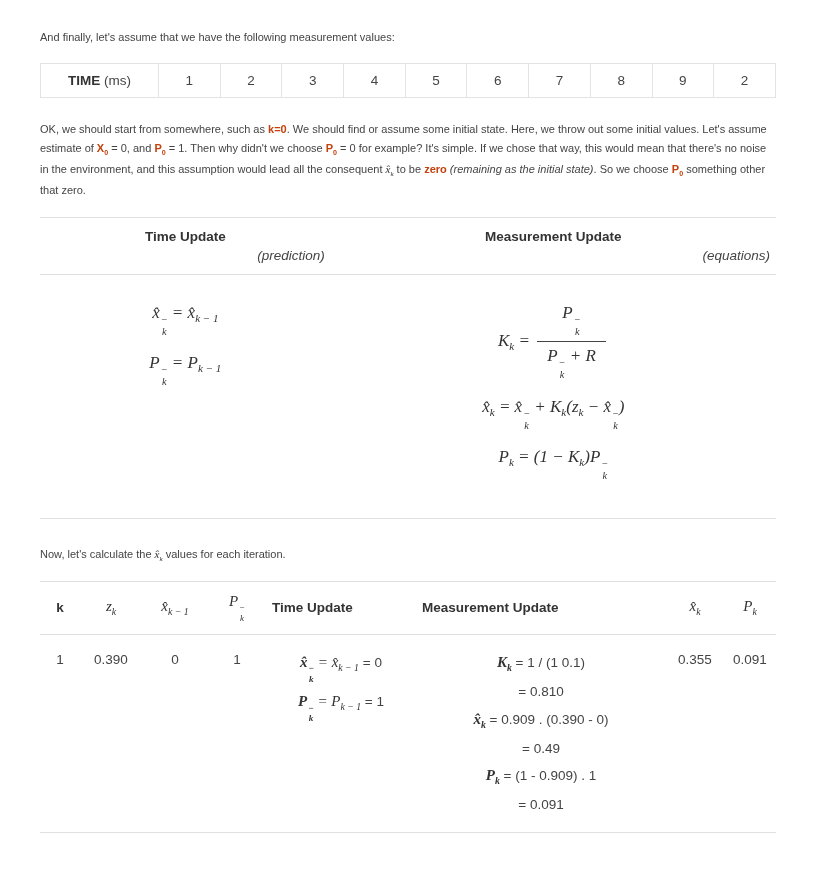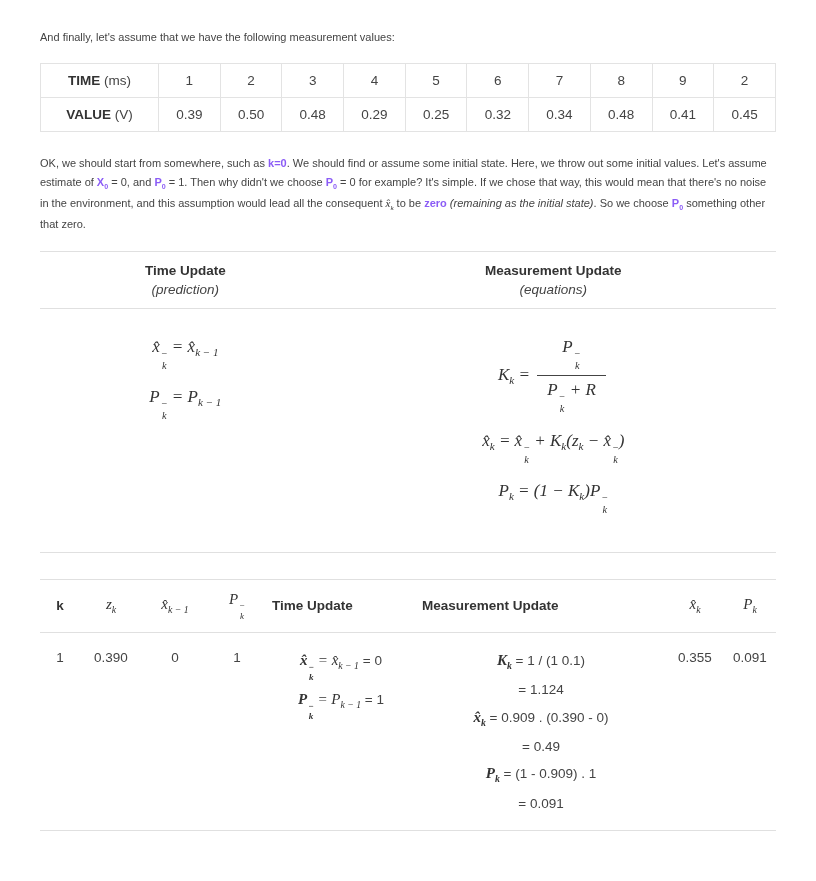--- a/index.html
+++ b/index.html
@@ -5,21 +5,21 @@
   * { box-sizing: border-box; }
   html, body { margin: 0; padding: 0; background: #ffffff; }
   body {
     font-family: "Liberation Sans", "DejaVu Sans", sans-serif;
     color: #444444;
     width: 816px;
   }
   .page { width: 816px; padding: 12px 40px 14px 40px; }
 
   .para { font-size: 11px; line-height: 1.78; margin: 16px 0 15px 0; }
-  .para b { color: #8b5cf6; }
+  .para b { color: #c2410c; }
 
   
   .m { font-family: "Liberation Serif", "DejaVu Serif", serif; font-style: italic; color: #333; }
   sub { font-size: 0.65em; }
   .ss { display: inline-flex; flex-direction: column; align-items: center;
         font-size: 0.6em; line-height: 1.15; vertical-align: -0.5em; margin-left: 1px; }
   .ss span { display: block; }
   .frac { display: inline-flex; flex-direction: column; vertical-align: middle;
           text-align: center; margin: 0 3px; }
   .frac .fn { border-bottom: 1px solid #444; padding: 0 10px 4px 10px; }
@@ -29,21 +29,21 @@
   .m-table { width: 100%; border-collapse: collapse; table-layout: fixed; margin: 4px 0 22px 0; }
   .m-table td { border: 1px solid #e3e3e3; text-align: center; padding: 9px 6px;
                 font-size: 13.5px; color: #444; }
   .m-table td b { color: #333; }
 
   
   .eq-table { width: 100%; border-collapse: collapse; table-layout: fixed; margin: 16px 0 26px 0; }
   .eq-table th { border-top: 1px solid #e0e0e0; border-bottom: 1px solid #e0e0e0;
                  padding: 9px 6px 8px 6px; font-weight: normal; text-align: center; }
   .eq-title { font-weight: bold; color: #333; font-size: 13.5px; line-height: 1.45; }
-  .eq-sub { font-style: italic; color: #444; font-size: 13.5px; line-height: 1.45; }
+  .eq-sub { font-style: italic; color: #444; font-size: 13.5px; line-height: 1.45; text-align: right; }
   .eq-table td { padding: 12px 6px 20px 6px; text-align: center; vertical-align: top;
                  border-bottom: 1px solid #e0e0e0; }
   .eq-table .eq-line { margin: 16px 0; font-size: 17px; }
 
   
   .it-table { width: 100%; border-collapse: collapse; table-layout: fixed; margin-top: 8px; }
   .it-table th { border-top: 1px solid #e0e0e0; border-bottom: 1px solid #e0e0e0;
                  padding: 11px 6px; font-size: 13.5px; color: #333; font-weight: bold;
                  text-align: center; vertical-align: middle; }
   .it-table th .m { font-weight: normal; font-size: 15px; }
@@ -82,33 +82,20 @@
         <td>2</td>
         <td>3</td>
         <td>4</td>
         <td>5</td>
         <td>6</td>
         <td>7</td>
         <td>8</td>
         <td>9</td>
         <td>2</td>
       </tr>
-      <tr>
-        <td><b>VALUE</b> (V)</td>
-        <td>0.39</td>
-        <td>0.50</td>
-        <td>0.48</td>
-        <td>0.29</td>
-        <td>0.25</td>
-        <td>0.32</td>
-        <td>0.34</td>
-        <td>0.48</td>
-        <td>0.41</td>
-        <td>0.45</td>
-      </tr>
     </tbody>
   </table>
 
   <p class="para">OK, we should start from somewhere, such as <b>k=0</b>. We should find or assume some initial state. Here, we throw out some initial values. Let's assume estimate of <b>X<sub>0</sub></b> = 0, and <b>P<sub>0</sub></b> = 1. Then why didn't we choose <b>P<sub>0</sub></b> = 0 for example? It's simple. If we chose that way, this would mean that there's no noise in the environment, and this assumption would lead all the consequent <span class="m">x̂<sub>k</sub></span> to be <b>zero</b> <i>(remaining as the initial state)</i>. So we choose <b>P<sub>0</sub></b> something other that zero.</p>
 
 
   <table class="eq-table">
     <colgroup>
       <col style="width:39.5%">
       <col style="width:60.5%">
@@ -157,20 +144,21 @@
                 </span>)</span></div>
           <div class="eq-line"><span class="m">P<sub>k</sub> = (1 − K<sub>k</sub>)P<span class="ss">
                   <span>−</span>
                   <span>k</span>
                 </span></span></div>
         </td>
       </tr>
     </tbody>
   </table>
 
+  <p class="para">Now, let's calculate the <span class="m">x̂<sub>k</sub></span> values for each iteration.</p>
 
   <table class="it-table">
     <colgroup>
       <col style="width:40px">
       <col style="width:62px">
       <col style="width:66px">
       <col style="width:58px">
       <col style="width:150px">
       <col style="width:250px">
       <col style="width:58px">
@@ -202,21 +190,21 @@
                     <span>−</span>
                     <span>k</span>
                   </span></b> = x̂<sub>k − 1</sub></span> = 0</div>
             <div class="ln"><span class="m"><b>P<span class="ss">
                     <span>−</span>
                     <span>k</span>
                   </span></b> = P<sub>k − 1</sub></span> = 1</div>
           </td>
         <td class="eqs">
             <div class="ln"><span class="m"><b>K<sub>k</sub></b></span> = 1 / (1 0.1)</div>
-            <div class="ln">= 1.124</div>
+            <div class="ln">= 0.810</div>
             <div class="ln"><span class="m"><b>x̂<sub>k</sub></b></span> = 0.909 . (0.390 - 0)</div>
             <div class="ln">= 0.49</div>
             <div class="ln"><span class="m"><b>P<sub>k</sub></b></span> = (1 - 0.909) . 1</div>
             <div class="ln">= 0.091</div>
           </td>
         <td>0.355</td>
         <td>0.091</td>
       </tr>
 
     </tbody>

